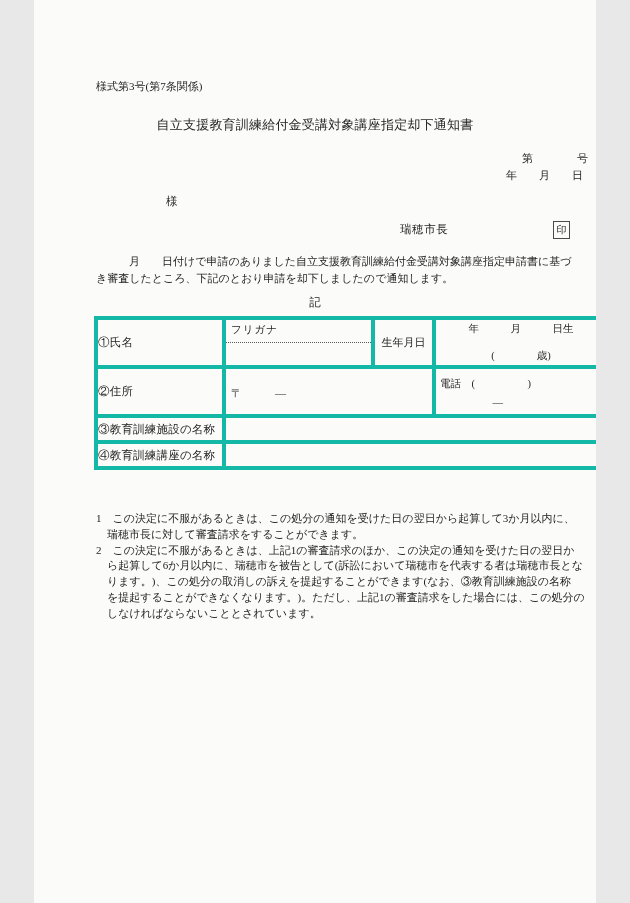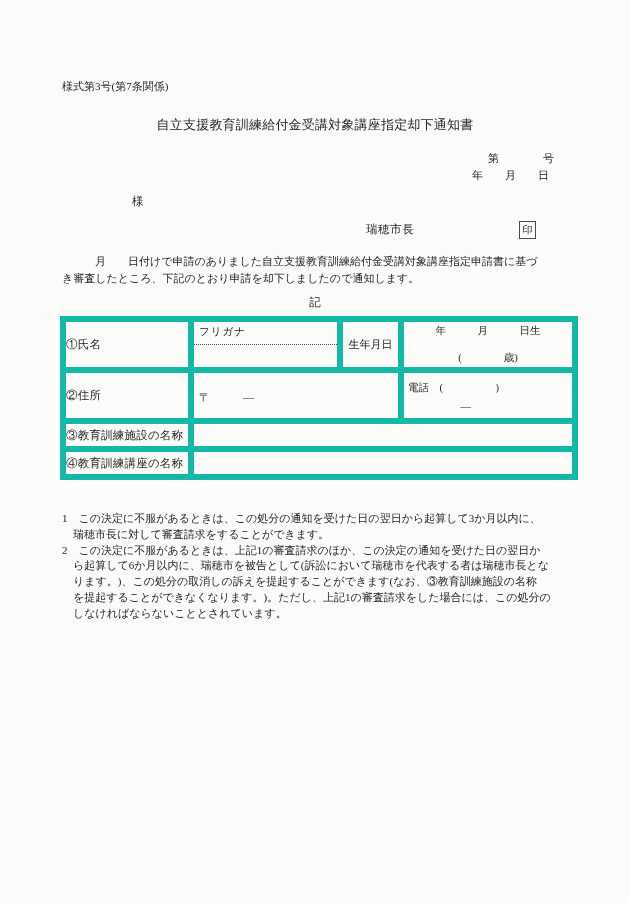--- a/index.html
+++ b/index.html
@@ -1,18 +1,18 @@
 <!DOCTYPE html>
 <html lang="ja"><head>
 <meta charset="utf-8">
 <style>
   html, body { margin: 0; padding: 0; background: #e8e8e8; }
   .page {
     position: relative;
-    width: 630px;
+    width: 562px;
     height: 903px;
     margin: 0 auto;
     background: #fbfbfa;
     color: #1f1f1f;
     font-family: "Liberation Serif", "DejaVu Serif", serif;
     overflow: hidden;
   }
   .abs { position: absolute; }
   .pre { white-space: pre; }
 
@@ -31,21 +31,21 @@
   .intro { left: 62px; top: 253px; font-size: 11px; line-height: 16.5px; }
   .ki { left: 0; right: 0; top: 295px; text-align: center; font-size: 11.5px; }
 
   table.form {
     position: absolute; left: 60px; top: 316px;
     width: 512px; table-layout: fixed;
     border-collapse: collapse;
     font-size: 11.5px;
   }
   table.form td {
-    border: 6px solid #14b8a6;
+    border: 4px solid #14b8a6;
     padding: 0;
     vertical-align: middle;
   }
   table.form { border: 2px solid #2f2f2f; }
   td.lbl { padding: 0 0 0 5px; letter-spacing: 0.2px; }
   tr.r1 td { height: 45px; }
   tr.r2 td { height: 45px; }
   tr.r3 td { height: 22px; }
   tr.r4 td { height: 22px; }
   tr.r5 td { height: 45px; }

